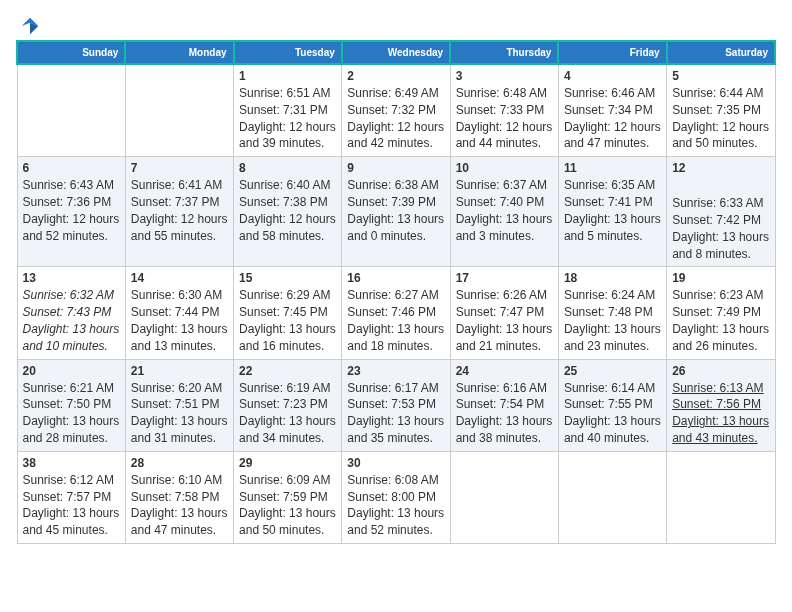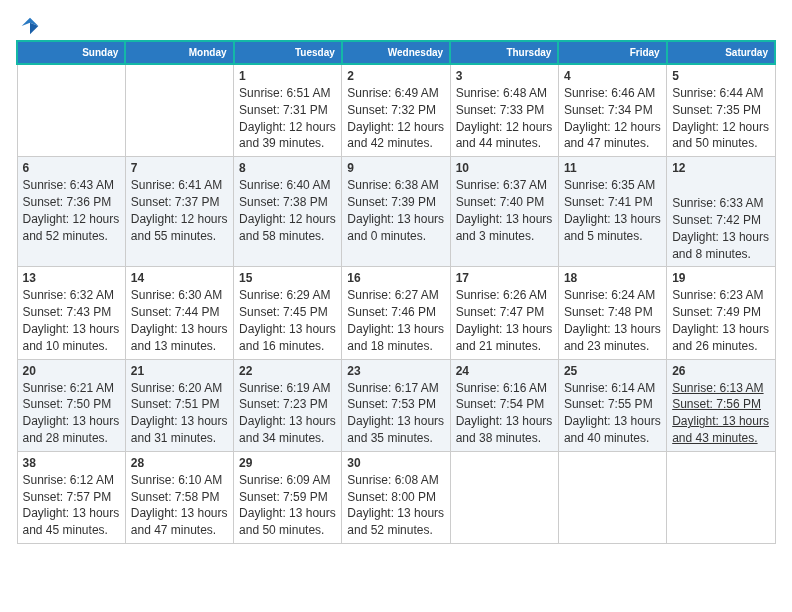--- a/index.html
+++ b/index.html
@@ -193,21 +193,21 @@
         <td style="background: rgb(240, 244, 248);">
           <span class="day-num">12</span>
           <div class="day-info" style="white-space: pre-line; margin-top: 20px;">Sunrise: 6:33 AM
 Sunset: 7:42 PM
 Daylight: 13 hours and 8 minutes.</div>
         </td>
       </tr>
       <tr>
         <td style="background: rgb(255, 255, 255);">
           <span class="day-num">13</span>
-          <div class="day-info" style="white-space: pre-line;">Sunrise: 6:32 AM
+          <div class="day-info" style="white-space: pre-line; font-style: italic;">Sunrise: 6:32 AM
 Sunset: 7:43 PM
 Daylight: 13 hours and 10 minutes.</div>
         </td>
         <td style="background: rgb(255, 255, 255);">
           <span class="day-num">14</span>
           <div class="day-info" style="white-space: pre-line;">Sunrise: 6:30 AM
 Sunset: 7:44 PM
 Daylight: 13 hours and 13 minutes.</div>
         </td>
         <td style="background: rgb(255, 255, 255);">

